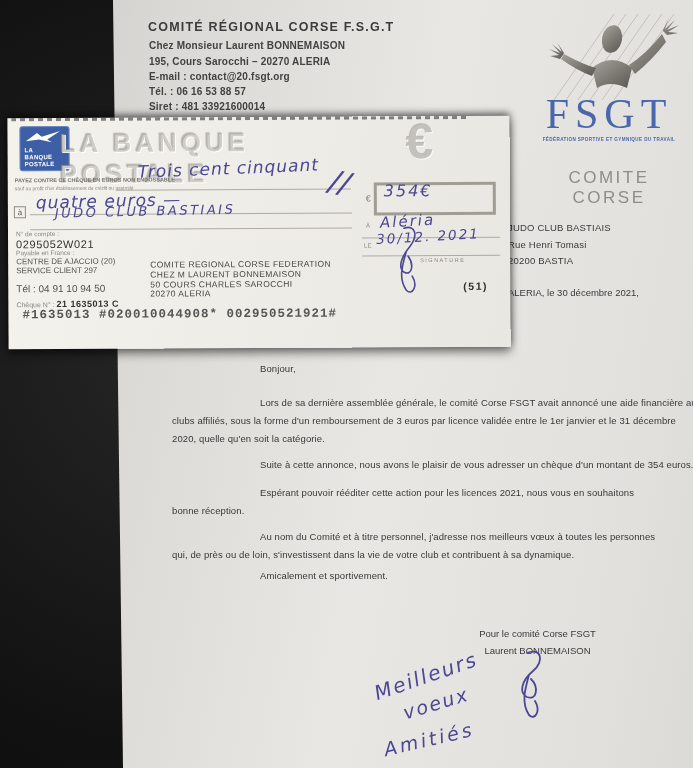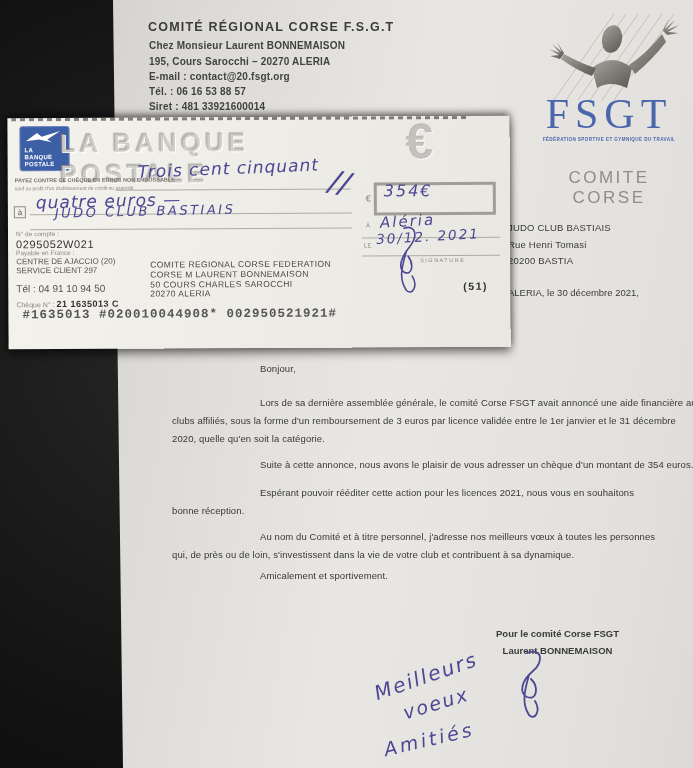--- a/index.html
+++ b/index.html
@@ -23,21 +23,21 @@
   .fsgt-fed  { width:100%; top:129px; font-size:4.6px; color:#4a67ad; letter-spacing:.4px; font-weight:bold; }
   .fsgt-com  { width:100%; top:136px; font-size:17px; color:#8f8d89; letter-spacing:2.5px;margin-top:24px; }
 
   .rcpt-line { left:508px; font-size:9.5px; color:#3a3a3a; letter-spacing:.2px; }
   .dateline  { left:508px; top:287px; font-size:9.5px; color:#3a3a3a; }
 
   .letter-body { left:172px; top:360px; width:505px; }
   .bl  { font-size:9.5px; line-height:18px; color:#383838; white-space:nowrap; letter-spacing:.1px; }
   .ind { padding-left:88px; }
 
-  .signoff { left:470px; top:626px; width:175px; text-align:center;font-weight:bold; }
+  .signoff { left:450px; top:626px; width:175px; text-align:center; }
   .so-line { font-size:9.5px; line-height:16.5px; color:#3a3a3a; }
 
   .hw { font-family:"DejaVu Sans", sans-serif; font-style:italic; color:#4b4794; white-space:nowrap; }
   .wish1  { left:372px; top:664px; font-size:20px; transform:rotate(-19deg); letter-spacing:2px; }
   .wish2  { left:402px; top:692px; font-size:19px; transform:rotate(-17deg); letter-spacing:2px; }
   .amitie { left:383px; top:728px; font-size:19px; transform:rotate(-13deg); letter-spacing:3px; }
 
   
   .check { position:absolute; left:8px; top:117px; width:502px; height:231px;
            transform:rotate(-0.3deg);
@@ -210,21 +210,21 @@
     <div class="abs acct-lb">N° de compte :</div>
     <div class="abs acct-no">0295052W021</div>
     <div class="abs pay-fr">Payable en France :</div>
     <div class="abs branch1">CENTRE DE AJACCIO (20)</div>
     <div class="abs branch2">SERVICE CLIENT 297</div>
     <div class="abs tel">Tél : 04 91 10 94 50</div>
     <div class="abs chq"><span>Chèque N° : </span><b>21 1635013 C</b></div>
 
     <div class="abs drawer">
       <div>COMITE REGIONAL CORSE FEDERATION</div>
-      <div>CORSE M LAURENT BONNEMAISON</div>
+      <div>CHEZ M LAURENT BONNEMAISON</div>
       <div>50 COURS CHARLES SAROCCHI</div>
       <div>20270 ALERIA</div>
     </div>
 
     <div class="abs code51">(51)</div>
     <div class="abs micr">#1635013 #020010044908* 002950521921#</div>
   </div>
 </div>
 
 </body></html>

